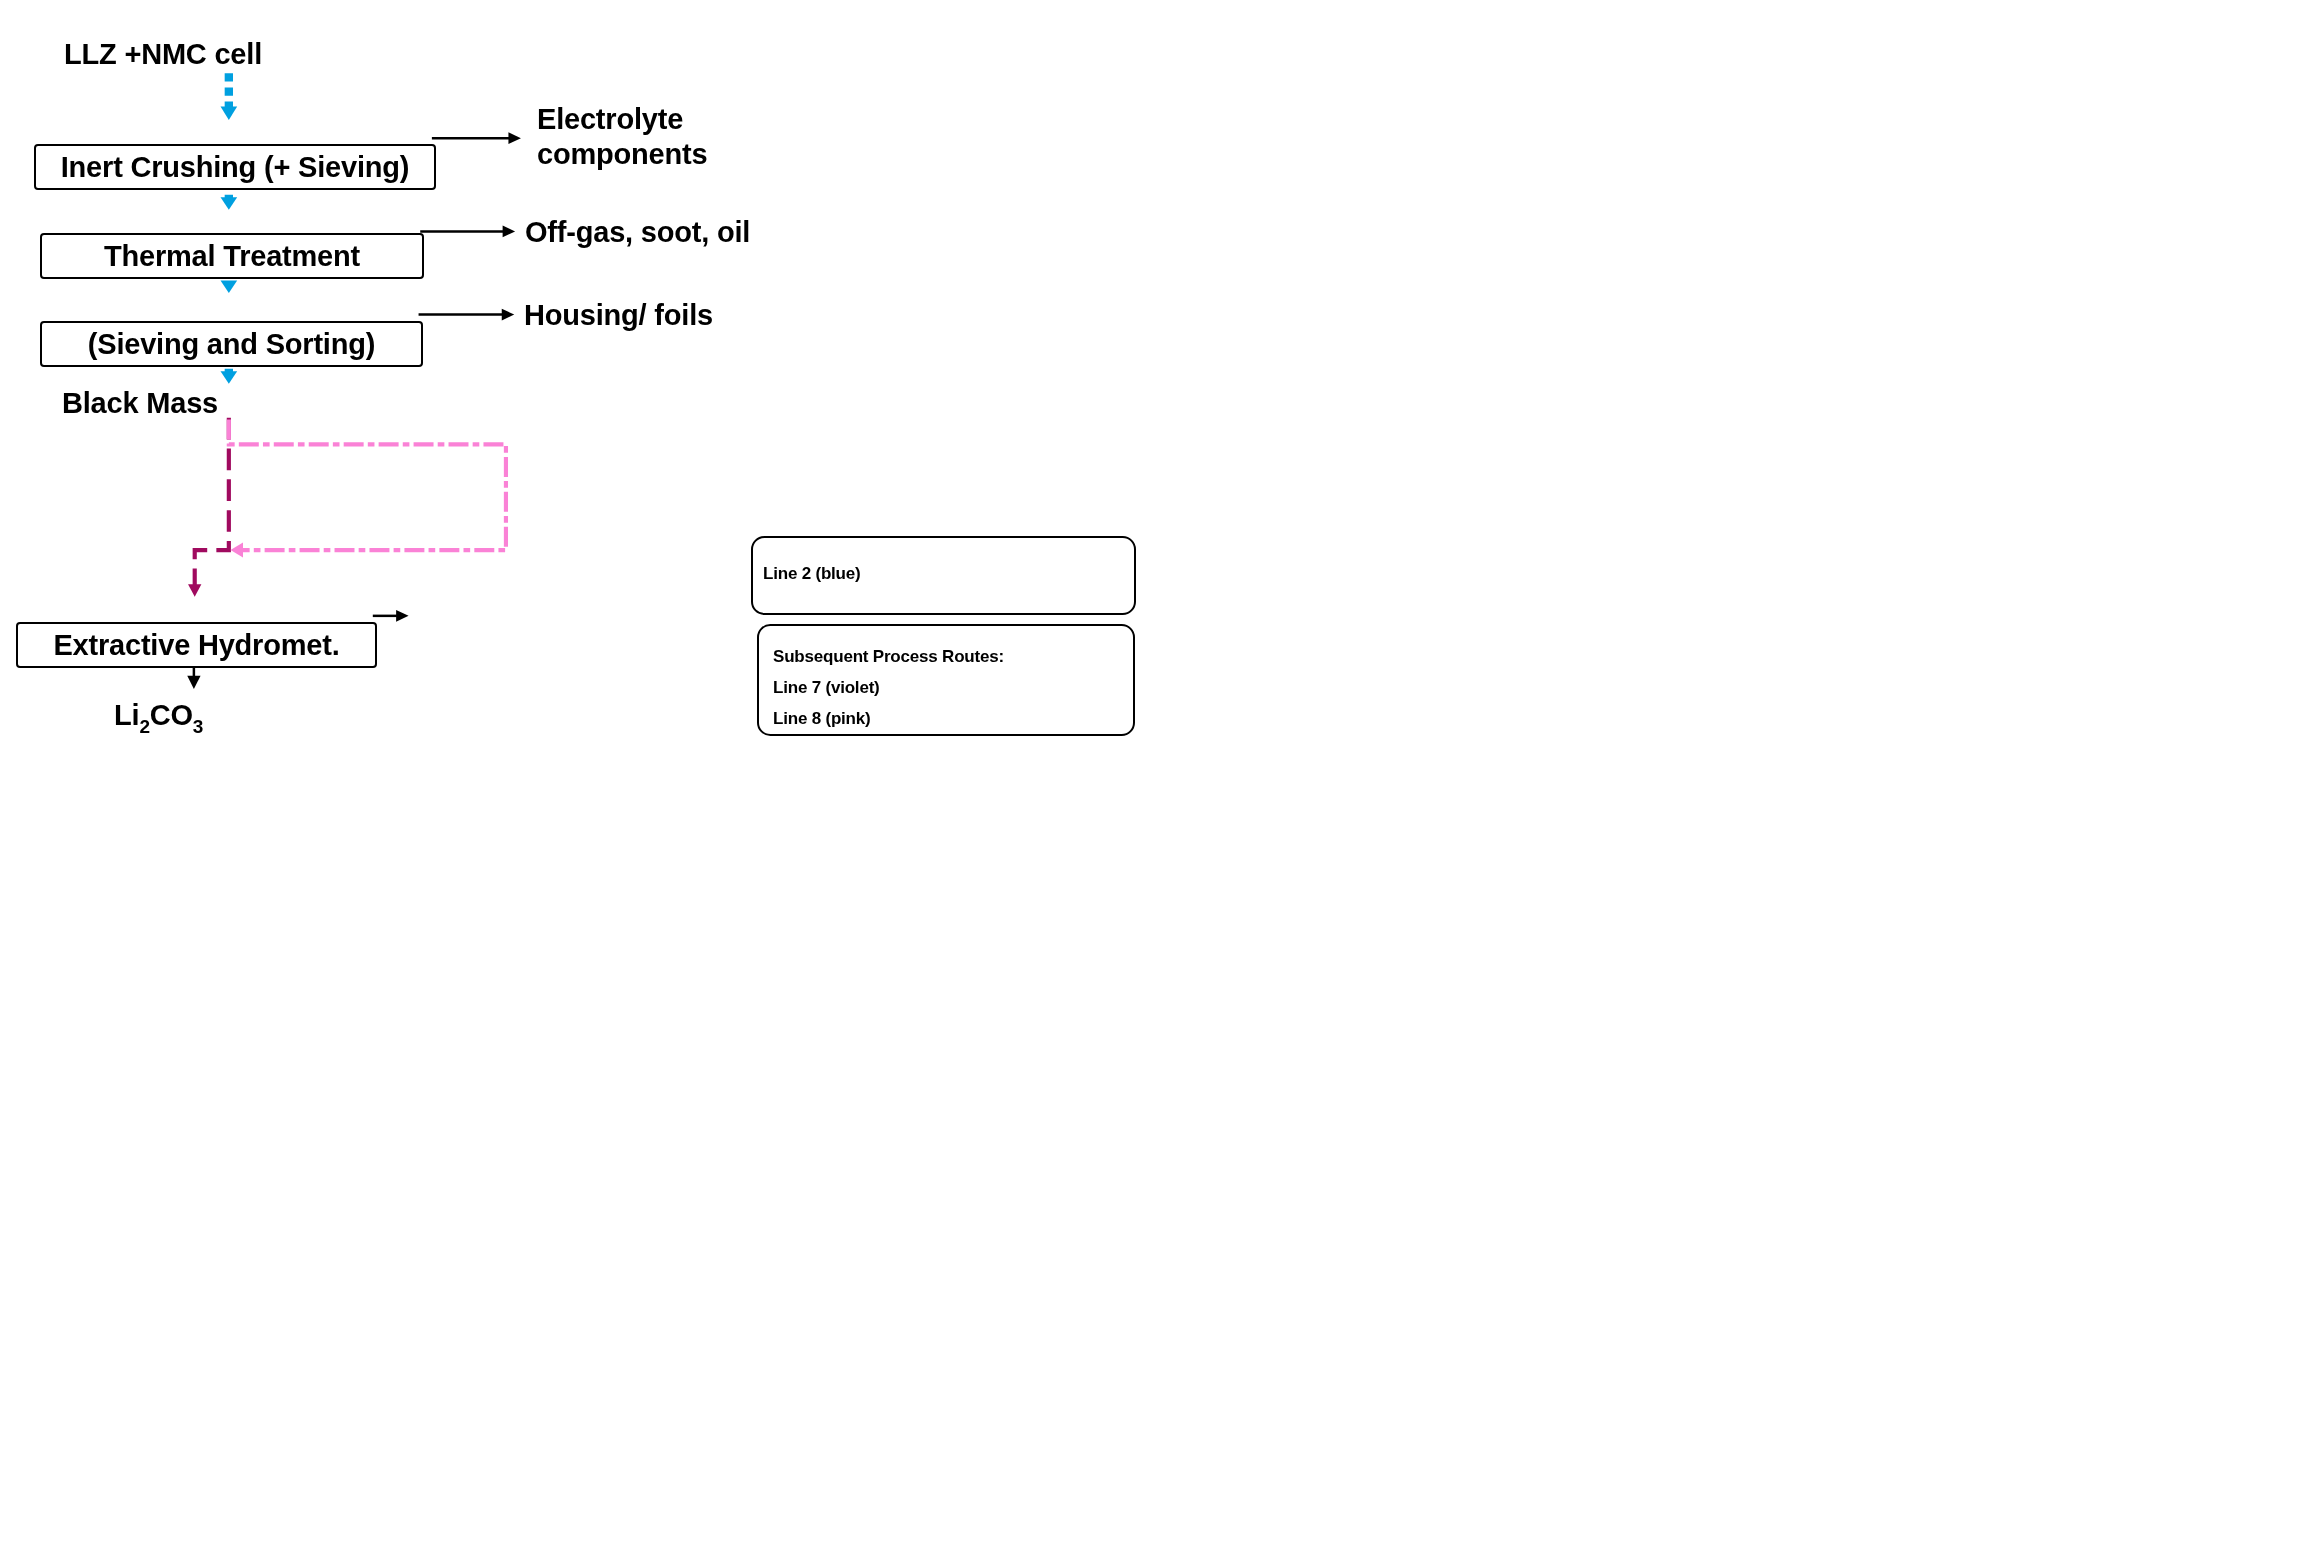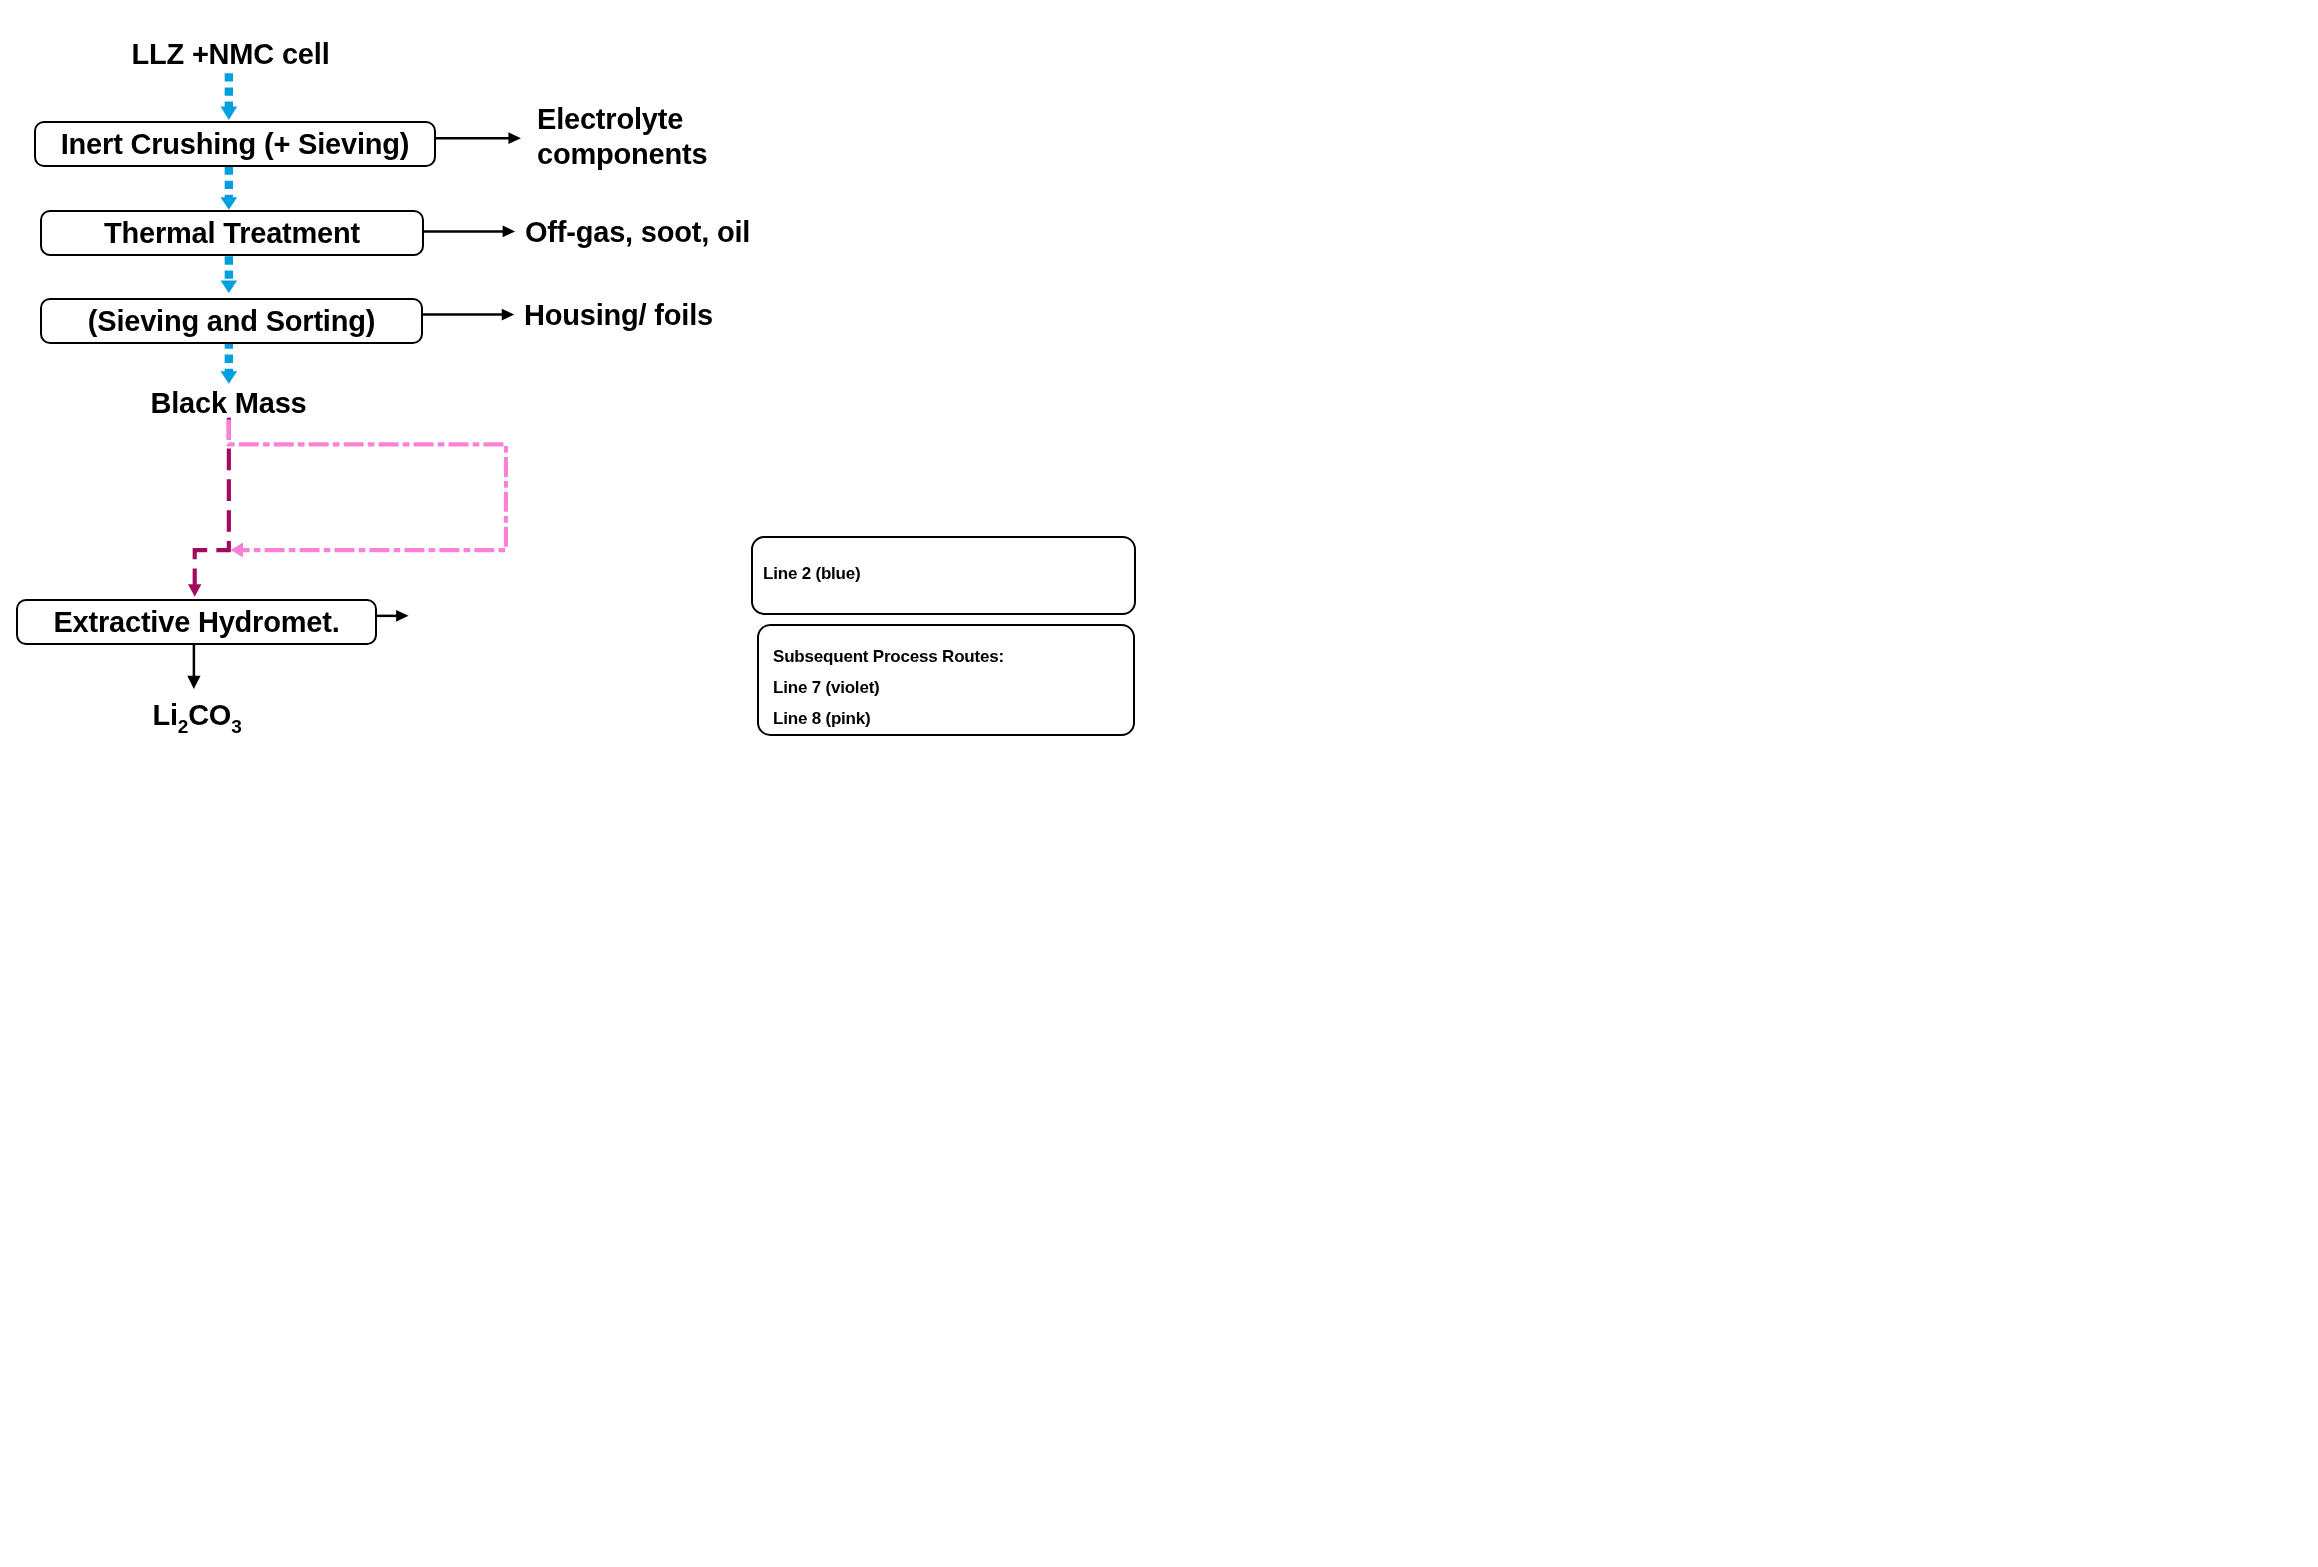--- a/index.html
+++ b/index.html
@@ -16,30 +16,30 @@
     font-family:"Liberation Sans", sans-serif;
     font-weight:bold;
     color:var(--ink);
     overflow:hidden;
   }
   .wires { position:absolute; left:0; top:0; z-index:1; }
   .fbox {
     position:absolute; z-index:2;
     background:#ffffff;
     border:2.1px solid var(--ink);
-    border-radius:10px;
+    border-radius:4px;
     display:flex; align-items:center; justify-content:center;
-    font-size:29px; letter-spacing:-0.2px; white-space:nowrap;
+    font-size:29px; letter-spacing:-0.2px; white-space:nowrap;margin-top:23px;
   }
   .lbl {
     position:absolute; z-index:2;
     font-size:29px; letter-spacing:-0.2px; white-space:nowrap;
     line-height:35px;
   }
-  .center { text-align:center; }
+  .center { }
   .legendbox {
     position:absolute; z-index:2;
     background:#ffffff;
     border:2.1px solid var(--ink);
     border-radius:13.3px;
   }
   .legendtext { position:absolute; z-index:3; font-size:17px; letter-spacing:-0.2px; white-space:nowrap; line-height:31px; }
   .subsc { font-size:19px; position:relative; top:7.5px; }
 </style>
 </head>

